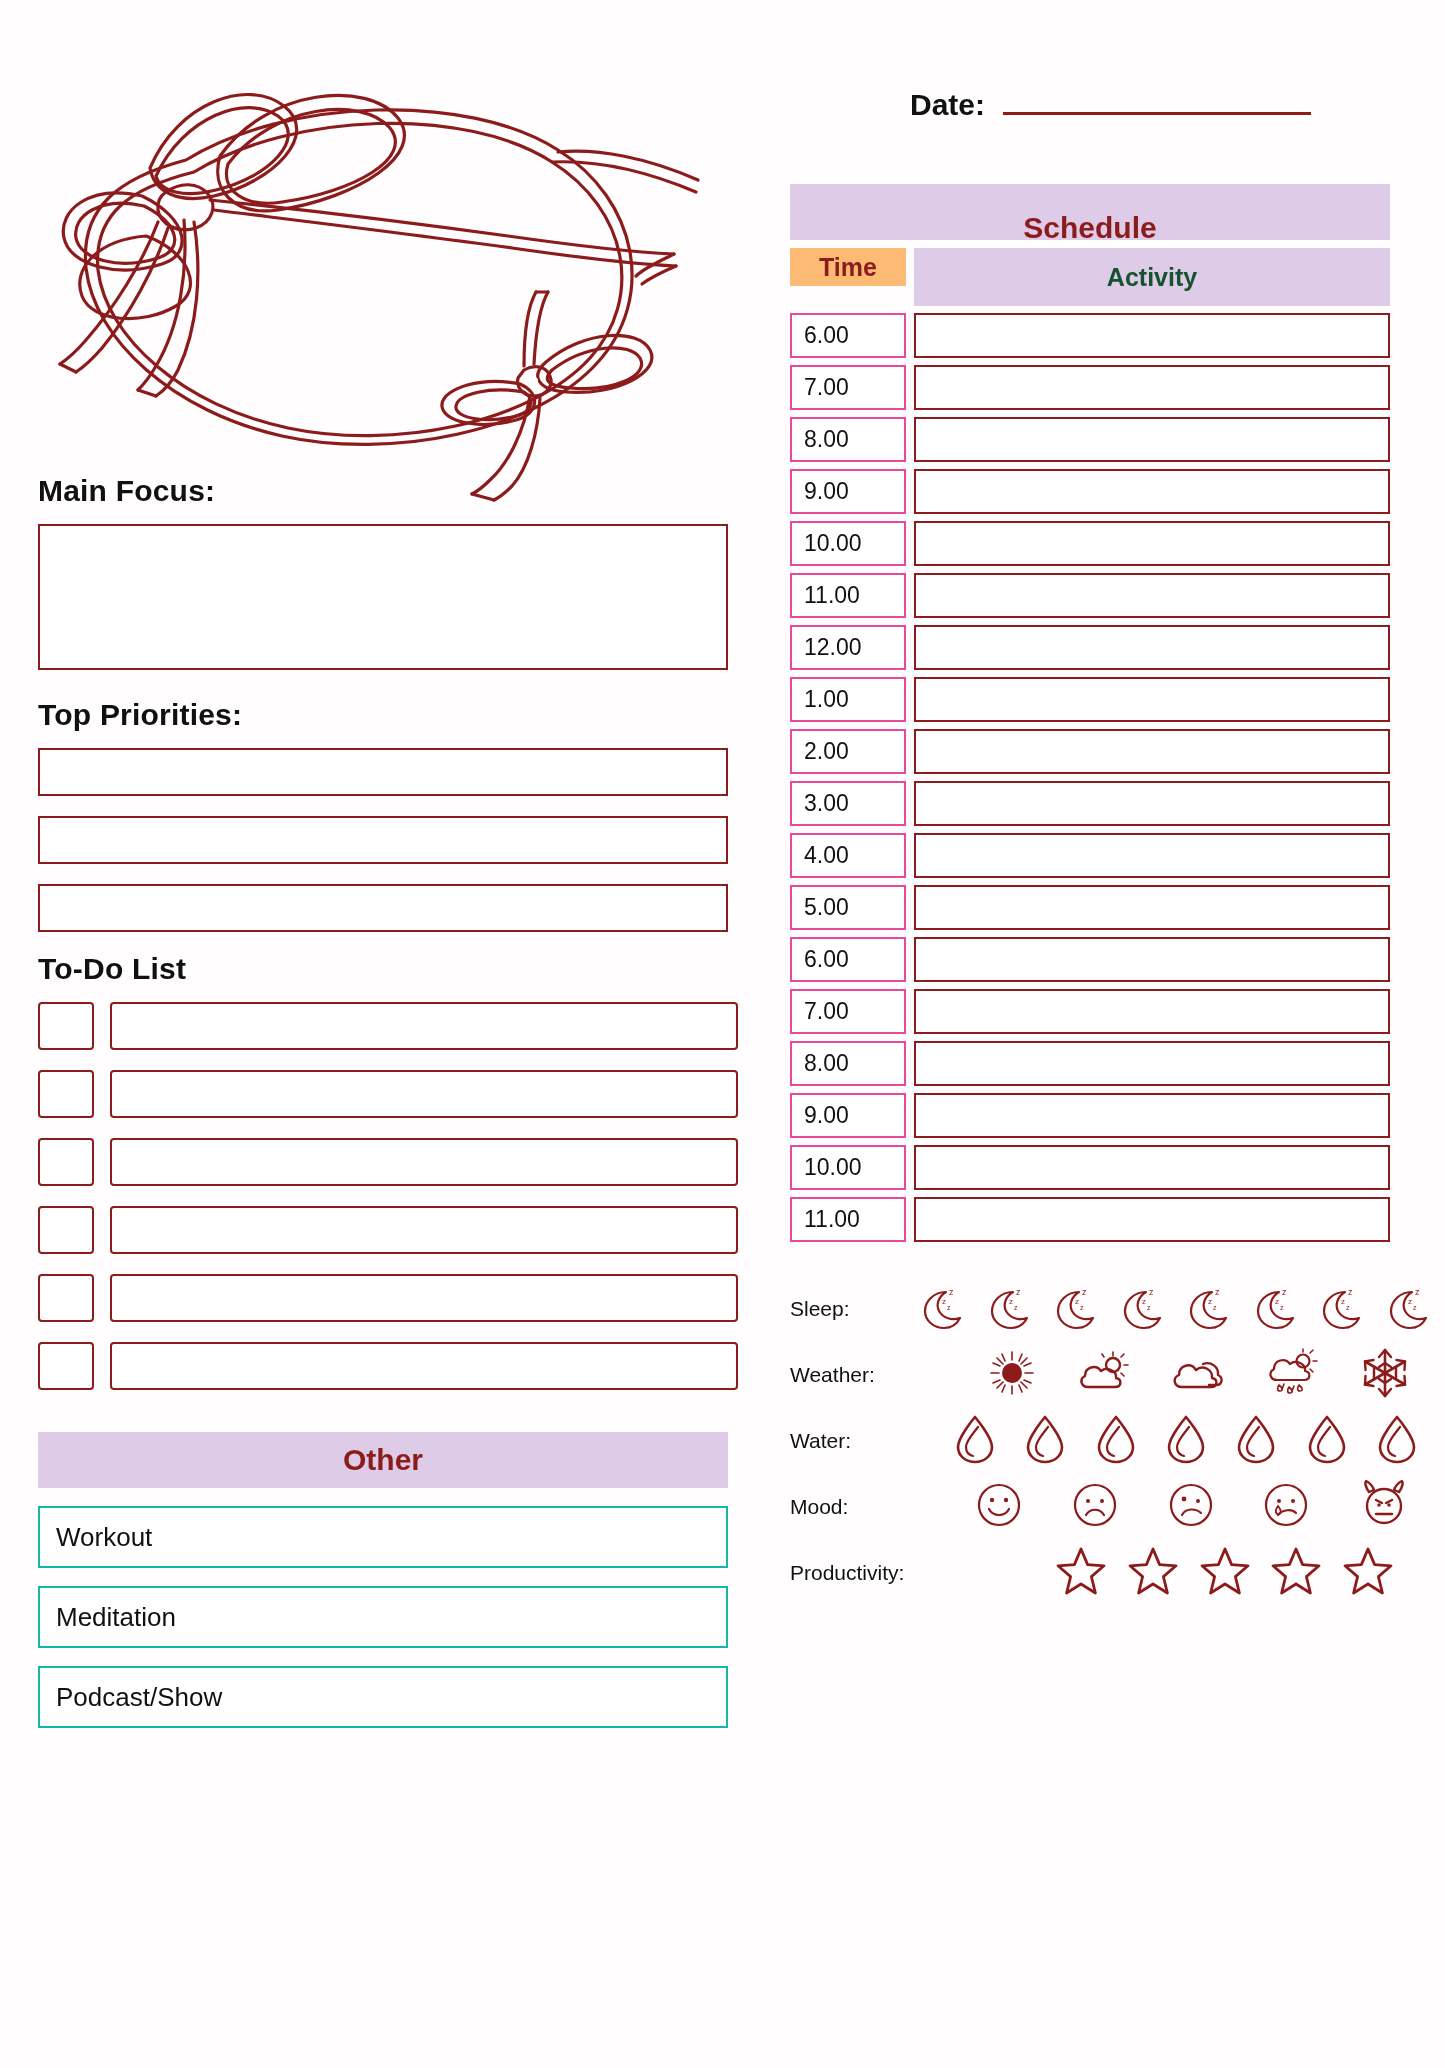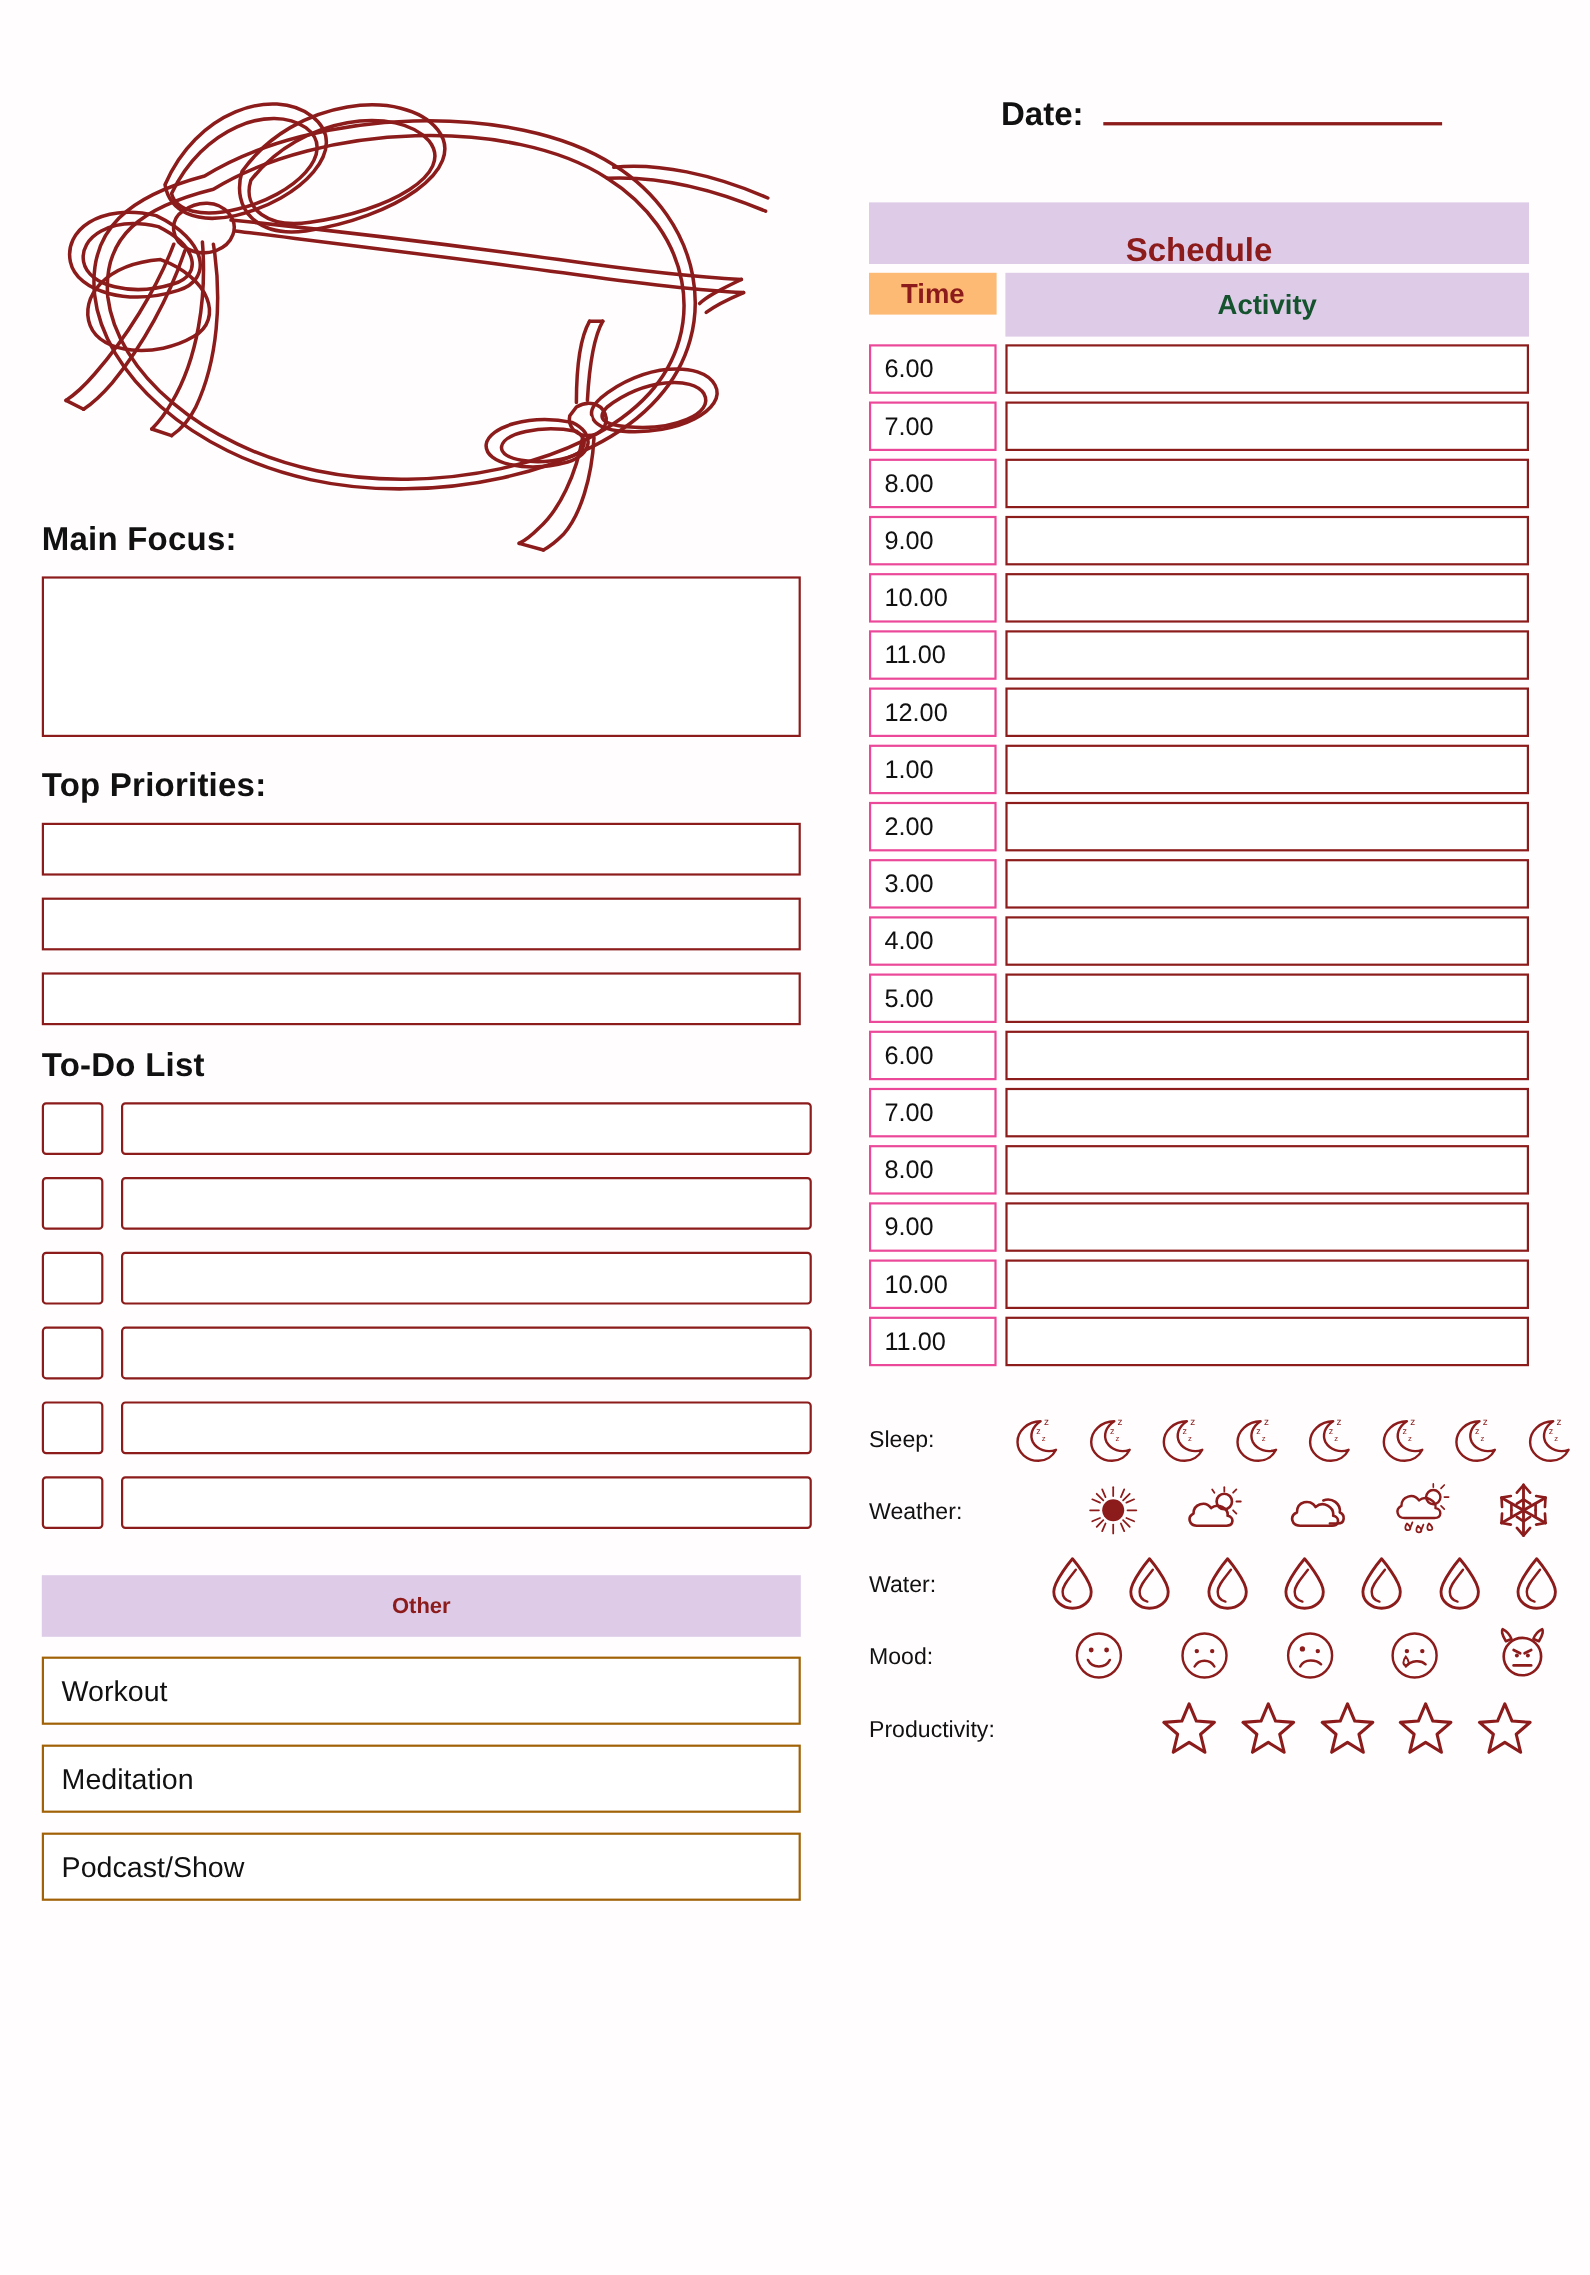--- a/index.html
+++ b/index.html
@@ -72,27 +72,27 @@
   .banner {
     background: #ddcbe8;
     height: 56px;
     display: flex;
     align-items: center;
     justify-content: center;
     width: 690px;
   }
   .banner-text {
     color: #8c1b1b;
-    font-size: 20px;
+    font-size: 30px;
     font-weight: 700;
   }
   .other-row {
     width: 690px;
     height: 62px;
-    border: 2px solid #a16207;
+    border: 2px solid #14b8a6;
     background: #fff;
     display: flex;
     align-items: center;
     padding-left: 16px;
     margin-top: 18px;
     font-size: 26px;
     color: #111;
   }
 
   

